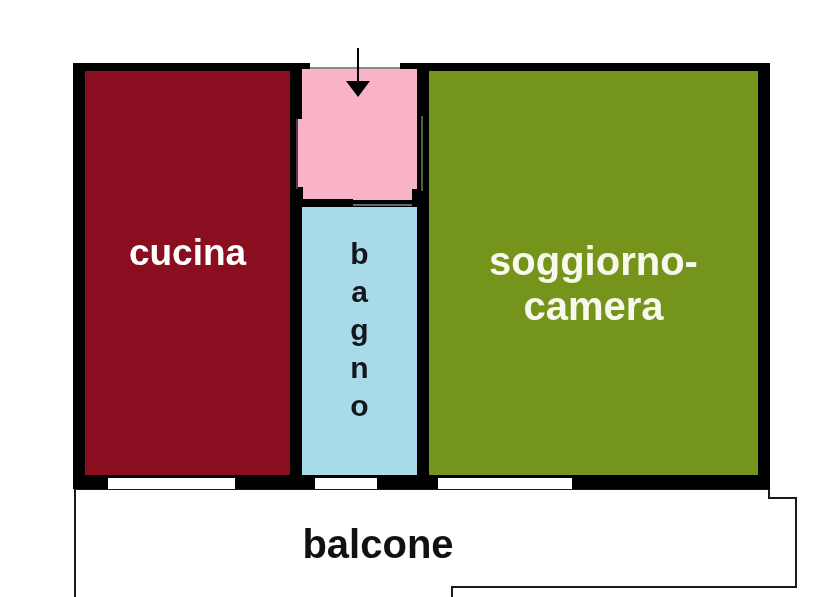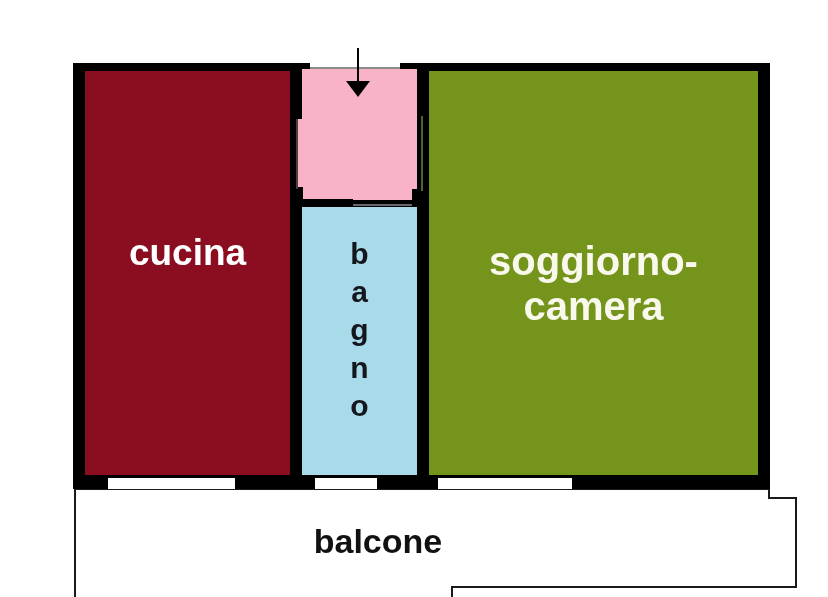--- a/index.html
+++ b/index.html
@@ -52,21 +52,21 @@
   .arrow-head{left:346px;top:47px;width:0;height:0;
     border-left:12px solid transparent;border-right:12px solid transparent;
     border-top:16px solid #000;}
 
   
   .label{font-weight:bold;text-align:center;}
   .label-cucina{left:85px;top:198px;width:205px;font-size:37px;color:#ffffff;}
   .label-bagno{left:302px;top:201px;width:115px;font-size:30px;line-height:38px;
     color:#13161c;white-space:pre-line;}
   .label-soggiorno{left:429px;top:205px;width:329px;font-size:40px;color:#F8F8EC;}
-  .label-balcone{left:278px;top:488px;width:200px;font-size:34px;color:#111111;}
+  .label-balcone{left:278px;top:488px;width:200px;font-size:40px;color:#111111;}
 </style>
 </head>
 <body>
 
 <div class="canvas">
 
   <svg class="abs balcone-svg" viewBox="0 0 828 597" xmlns="http://www.w3.org/2000/svg">
     <path d="M 75 455 L 75 570 L 452 570 L 452 553 L 796 553 L 796 464 L 769 464 L 769 455 Z" fill="#ffffff" stroke="#1a1a1a" stroke-width="2"></path>
   </svg>
 

